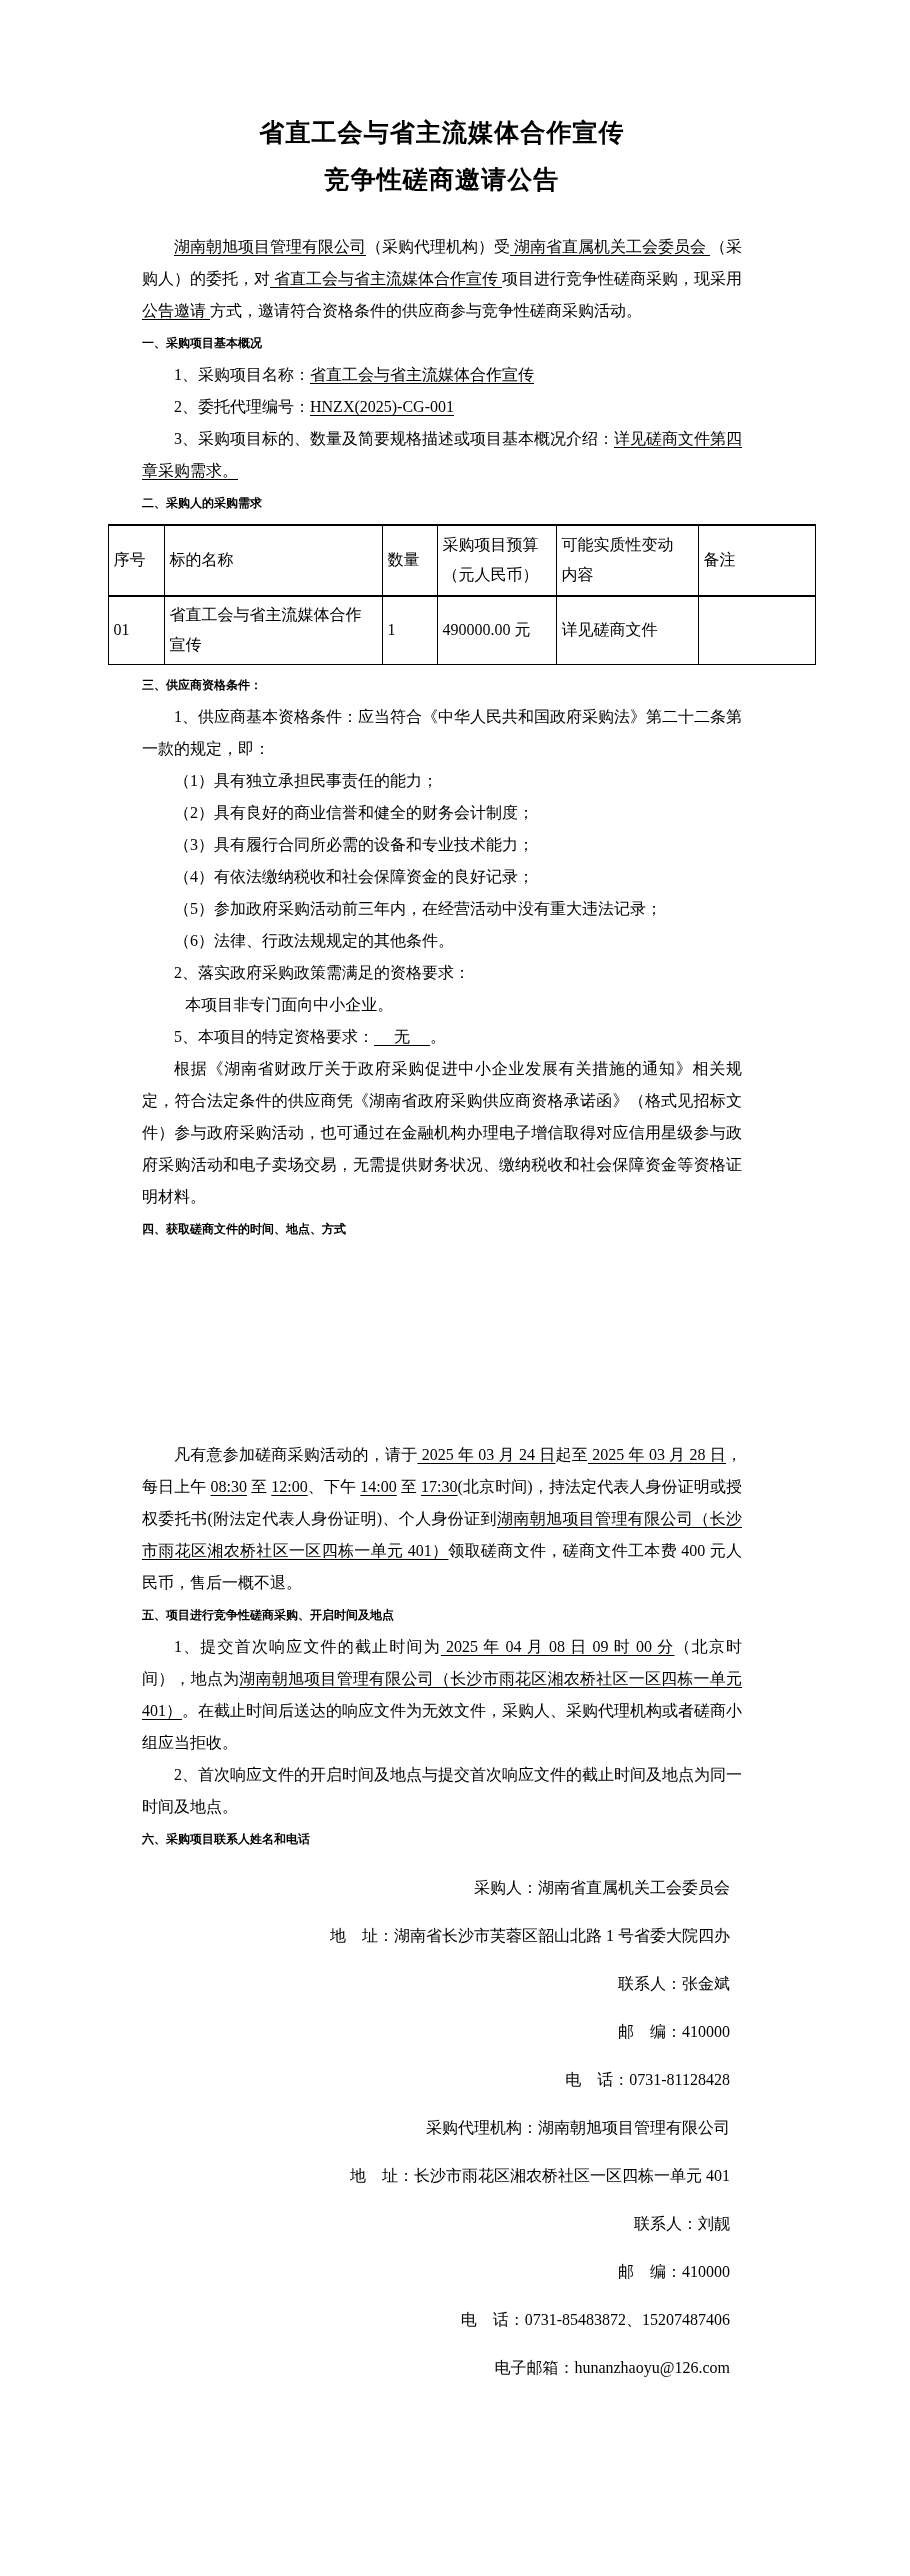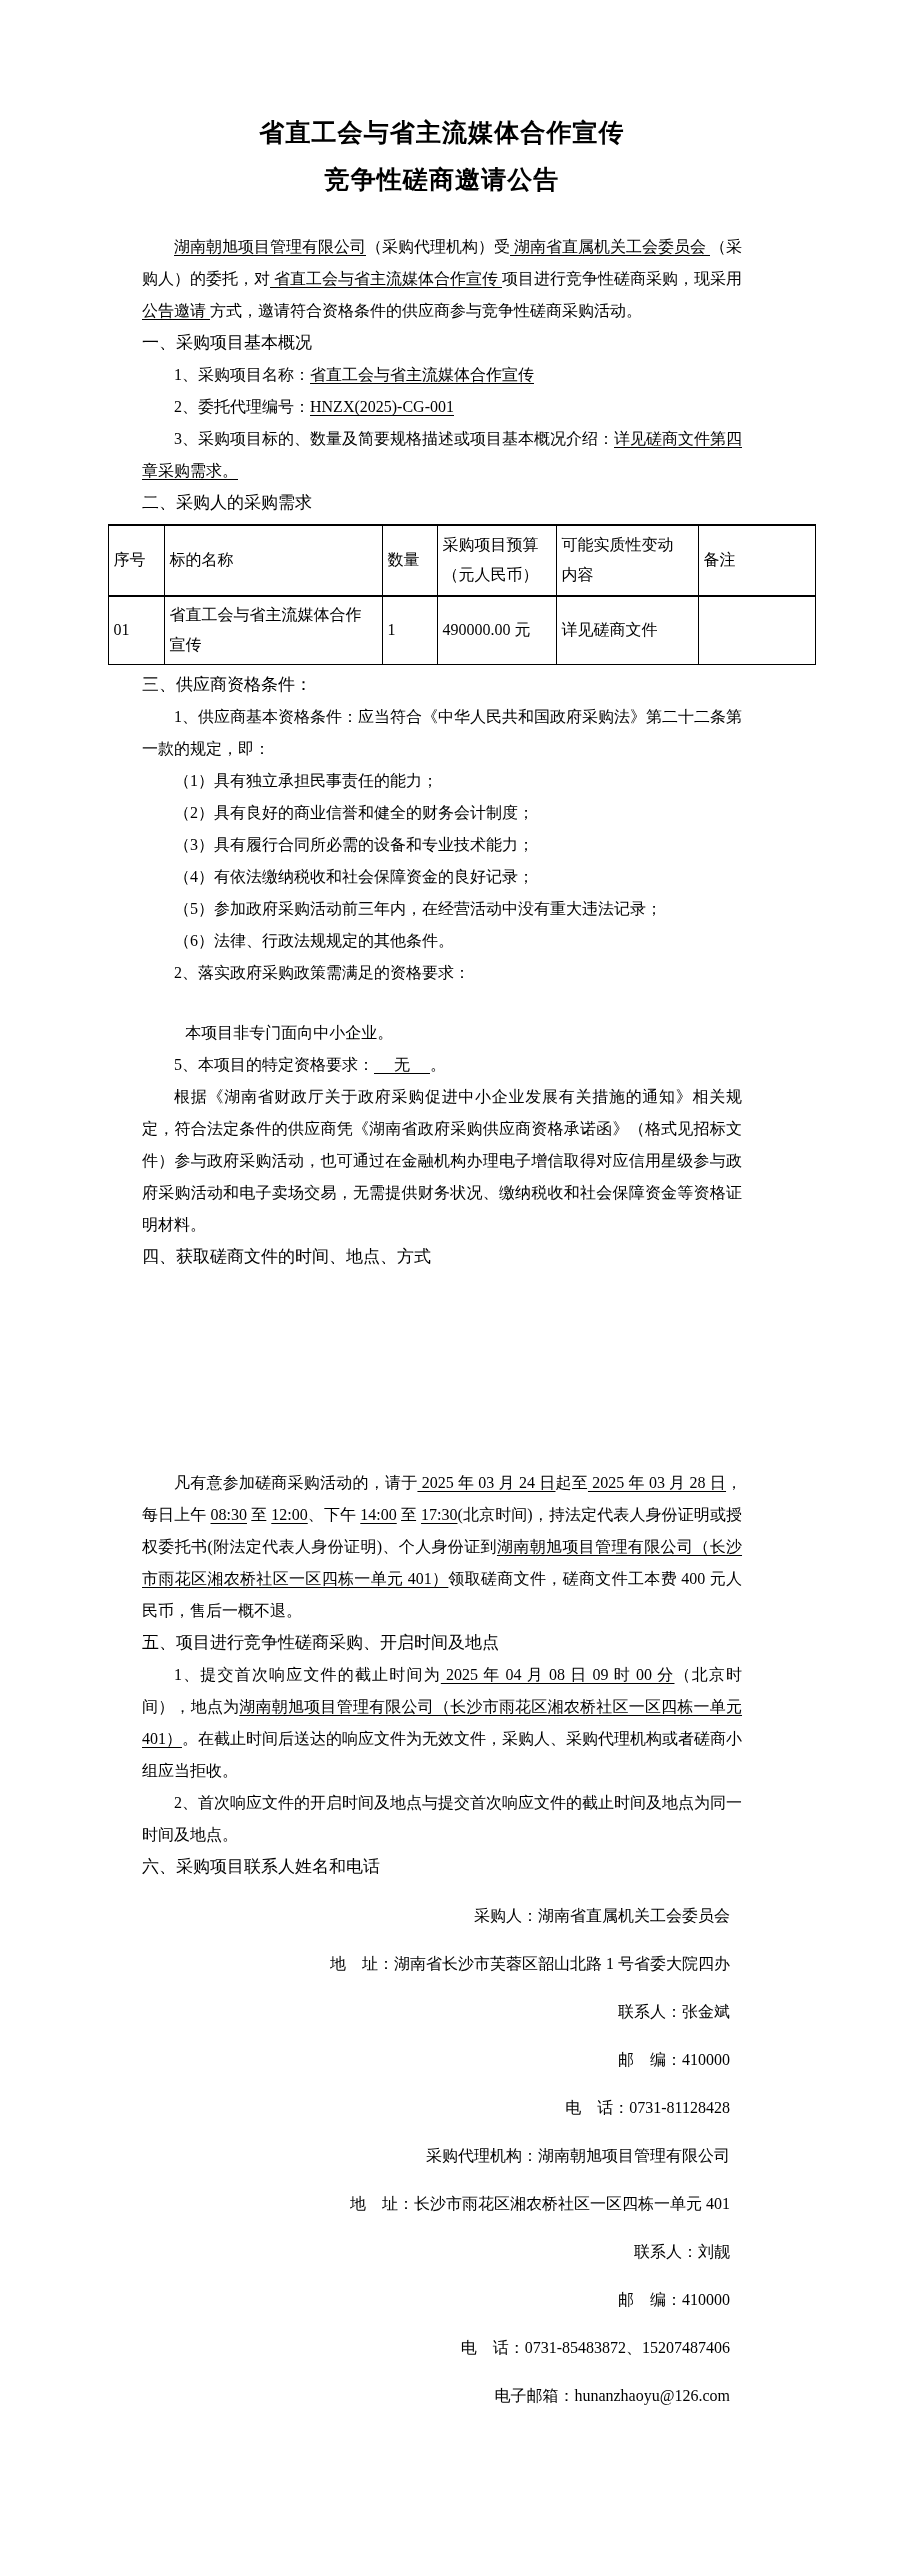--- a/index.html
+++ b/index.html
@@ -21,24 +21,24 @@
     line-height:30px;
     letter-spacing:1.1px;
   }
   .title2{margin-top:17px;}
   .para{
     margin:0;
     line-height:32px;
     text-align:justify;
   }
   .ind{text-indent:2em;}
-  .ind27{text-indent:2.7em;margin-top:28px;}
+  .ind27{text-indent:2.7em;}
   .h{
-    font-weight:normal;
-    font-size:17px;
+    font-weight:bold;
+    font-size:12px;
     line-height:32px;
   }
   .bold{font-weight:normal;}
   .u{
     text-decoration:underline;
     text-decoration-thickness:1.1px;
     text-underline-offset:3.4px;
   }
   .intro-gap{height:36px;}
   table.ptable{

